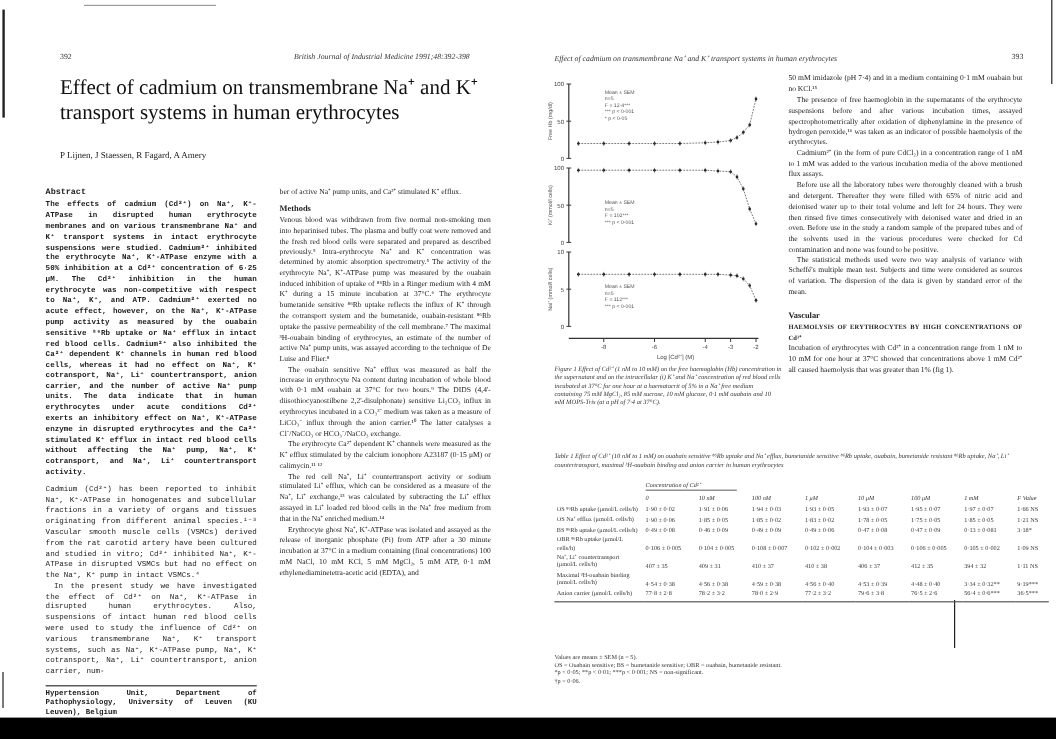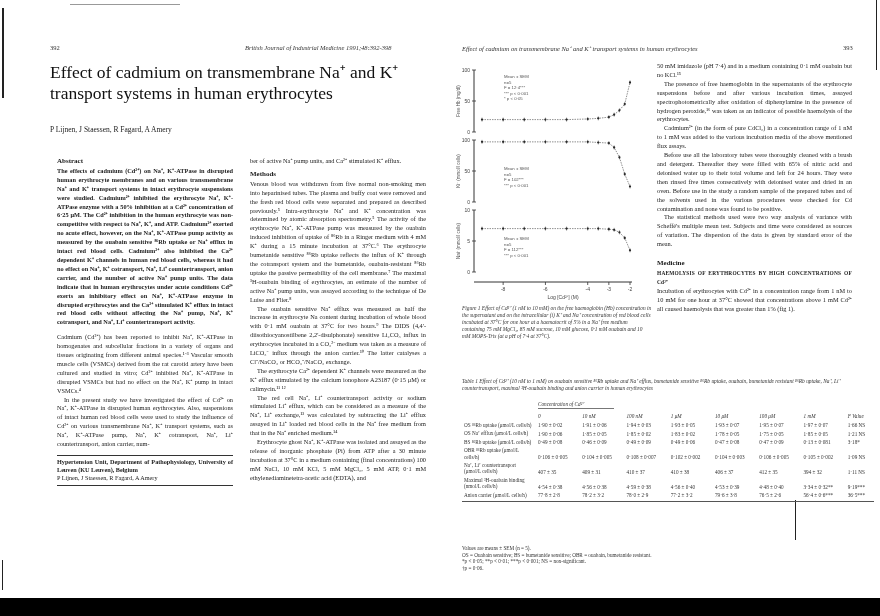--- a/index.html
+++ b/index.html
@@ -52,33 +52,33 @@
   <div class="top-rule" style="left:70px;width:110px;"></div>
   <div class="edge-mark" style="left:2px;top:8px;height:90px;"></div>
   <div class="edge-mark" style="left:2px;top:560px;height:30px;width:1px;"></div>
 
   <div class="page-num" style="left:50px;">392</div>
   <div class="running-head" style="left:245px;">British Journal of Industrial Medicine 1991;48:392-398</div>
 
   <div class="title">Effect of cadmium on transmembrane Na⁺ and K⁺ transport systems in human erythrocytes</div>
   <div class="authors">P Lijnen, J Staessen, R Fagard, A Amery</div>
 
-  <div class="col" style="left:57px;top:157px;width:176px;">
+  <div class="col" style="left:38px;top:157px;width:176px;font-family:Liberation Mono, monospace;">
     <div class="heading" style="margin-top:0">Abstract</div>
     <p class="abstract-body">The effects of cadmium (Cd²⁺) on Na⁺, K⁺-ATPase in disrupted human erythrocyte membranes and on various transmembrane Na⁺ and K⁺ transport systems in intact erythrocyte suspensions were studied. Cadmium²⁺ inhibited the erythrocyte Na⁺, K⁺-ATPase enzyme with a 50% inhibition at a Cd²⁺ concentration of 6·25 μM. The Cd²⁺ inhibition in the human erythrocyte was non-competitive with respect to Na⁺, K⁺, and ATP. Cadmium²⁺ exerted no acute effect, however, on the Na⁺, K⁺-ATPase pump activity as measured by the ouabain sensitive ⁸⁶Rb uptake or Na⁺ efflux in intact red blood cells. Cadmium²⁺ also inhibited the Ca²⁺ dependent K⁺ channels in human red blood cells, whereas it had no effect on Na⁺, K⁺ cotransport, Na⁺, Li⁺ countertransport, anion carrier, and the number of active Na⁺ pump units. The data indicate that in human erythrocytes under acute conditions Cd²⁺ exerts an inhibitory effect on Na⁺, K⁺-ATPase enzyme in disrupted erythrocytes and the Ca²⁺ stimulated K⁺ efflux in intact red blood cells without affecting the Na⁺ pump, Na⁺, K⁺ cotransport, and Na⁺, Li⁺ countertransport activity.</p>
     <div class="gap"></div>
     <p>Cadmium (Cd²⁺) has been reported to inhibit Na⁺, K⁺-ATPase in homogenates and subcellular fractions in a variety of organs and tissues originating from different animal species.¹⁻³ Vascular smooth muscle cells (VSMCs) derived from the rat carotid artery have been cultured and studied in vitro; Cd²⁺ inhibited Na⁺, K⁺-ATPase in disrupted VSMCs but had no effect on the Na⁺, K⁺ pump in intact VSMCs.⁴</p>
     <p class="indent">In the present study we have investigated the effect of Cd²⁺ on Na⁺, K⁺-ATPase in disrupted human erythrocytes. Also, suspensions of intact human red blood cells were used to study the influence of Cd²⁺ on various transmembrane Na⁺, K⁺ transport systems, such as Na⁺, K⁺-ATPase pump, Na⁺, K⁺ cotransport, Na⁺, Li⁺ countertransport, anion carrier, num-</p>
     <div class="affil">
       <div class="b">Hypertension Unit, Department of Pathophysiology, University of Leuven (KU Leuven), Belgium</div>
       <div>P Lijnen, J Staessen, R Fagard, A Amery</div>
     </div>
   </div>
 
-  <div class="col" style="left:250px;top:157px;width:176px;">
+  <div class="col" style="left:233px;top:157px;width:176px;">
     <p>ber of active Na⁺ pump units, and Ca²⁺ stimulated K⁺ efflux.</p>
     <div class="heading">Methods</div>
     <p>Venous blood was withdrawn from five normal non-smoking men into heparinised tubes. The plasma and buffy coat were removed and the fresh red blood cells were separated and prepared as described previously.⁵ Intra-erythrocyte Na⁺ and K⁺ concentration was determined by atomic absorption spectrometry.⁵ The activity of the erythrocyte Na⁺, K⁺-ATPase pump was measured by the ouabain induced inhibition of uptake of ⁸⁶Rb in a Ringer medium with 4 mM K⁺ during a 15 minute incubation at 37°C.⁶ The erythrocyte bumetanide sensitive ⁸⁶Rb uptake reflects the influx of K⁺ through the cotransport system and the bumetanide, ouabain-resistant ⁸⁶Rb uptake the passive permeability of the cell membrane.⁷ The maximal ³H-ouabain binding of erythrocytes, an estimate of the number of active Na⁺ pump units, was assayed according to the technique of De Luise and Flier.⁸</p>
     <p class="indent">The ouabain sensitive Na⁺ efflux was measured as half the increase in erythrocyte Na content during incubation of whole blood with 0·1 mM ouabain at 37°C for two hours.⁹ The DIDS (4,4'-diisothiocyanostilbene 2,2'-disulphonate) sensitive Li₂CO₃ influx in erythrocytes incubated in a CO₃²⁻ medium was taken as a measure of LiCO₃⁻ influx through the anion carrier.¹⁰ The latter catalyses a Cl⁻/NaCO₃ or HCO₃⁻/NaCO₃ exchange.</p>
     <p class="indent">The erythrocyte Ca²⁺ dependent K⁺ channels were measured as the K⁺ efflux stimulated by the calcium ionophore A23187 (0·15 μM) or calimycin.¹¹ ¹²</p>
     <p class="indent">The red cell Na⁺, Li⁺ countertransport activity or sodium stimulated Li⁺ efflux, which can be considered as a measure of the Na⁺, Li⁺ exchange,¹³ was calculated by subtracting the Li⁺ efflux assayed in Li⁺ loaded red blood cells in the Na⁺ free medium from that in the Na⁺ enriched medium.¹⁴</p>
     <p class="indent">Erythrocyte ghost Na⁺, K⁺-ATPase was isolated and assayed as the release of inorganic phosphate (Pi) from ATP after a 30 minute incubation at 37°C in a medium containing (final concentrations) 100 mM NaCl, 10 mM KCl, 5 mM MgCl₂, 5 mM ATP, 0·1 mM ethylenediaminetetra-acetic acid (EDTA), and</p>
   </div>
 </div>
 
@@ -88,21 +88,21 @@
   <div class="running-head" style="left:22px;">Effect of cadmium on transmembrane Na⁺ and K⁺ transport systems in human erythrocytes</div>
   <div class="page-num" style="left:403px;">393</div>
 
   <div class="col" style="left:217px;top:62px;width:195px;">
     <p>50 mM imidazole (pH 7·4) and in a medium containing 0·1 mM ouabain but no KCl.¹⁵</p>
     <p class="indent">The presence of free haemoglobin in the supernatants of the erythrocyte suspensions before and after various incubation times, assayed spectrophotometrically after oxidation of diphenylamine in the presence of hydrogen peroxide,¹⁶ was taken as an indicator of possible haemolysis of the erythrocytes.</p>
     <p class="indent">Cadmium²⁺ (in the form of pure CdCl₂) in a concentration range of 1 nM to 1 mM was added to the various incubation media of the above mentioned flux assays.</p>
     <p class="indent">Before use all the laboratory tubes were thoroughly cleaned with a brush and detergent. Thereafter they were filled with 65% of nitric acid and deionised water up to their total volume and left for 24 hours. They were then rinsed five times consecutively with deionised water and dried in an oven. Before use in the study a random sample of the prepared tubes and of the solvents used in the various procedures were checked for Cd contamination and none was found to be positive.</p>
     <p class="indent">The statistical methods used were two way analysis of variance with Scheffé's multiple mean test. Subjects and time were considered as sources of variation. The dispersion of the data is given by standard error of the mean.</p>
     <div class="gap"></div>
-    <div class="heading">Medicine</div>
+    <div class="heading">Vascular</div>
     <div class="subhead">HAEMOLYSIS OF ERYTHROCYTES BY HIGH CONCENTRATIONS OF Cd²⁺</div>
     <p>Incubation of erythrocytes with Cd²⁺ in a concentration range from 1 nM to 10 mM for one hour at 37°C showed that concentrations above 1 mM Cd²⁺ all caused haemolysis that was greater than 1% (fig 1).</p>
   </div>
 </div>
 
 <div class="figure">
   <svg id="fig-svg" viewBox="0 0 190 240">
       <line x1="22" y1="8" x2="22" y2="70" stroke="#333" stroke-width="1"></line>
       <line x1="20" y1="70" x2="24" y2="70" stroke="#333" stroke-width="0.8"></line>
       <text x="18" y="72" font-size="5" text-anchor="end" fill="#444" font-family="Liberation Sans, sans-serif">0</text>

